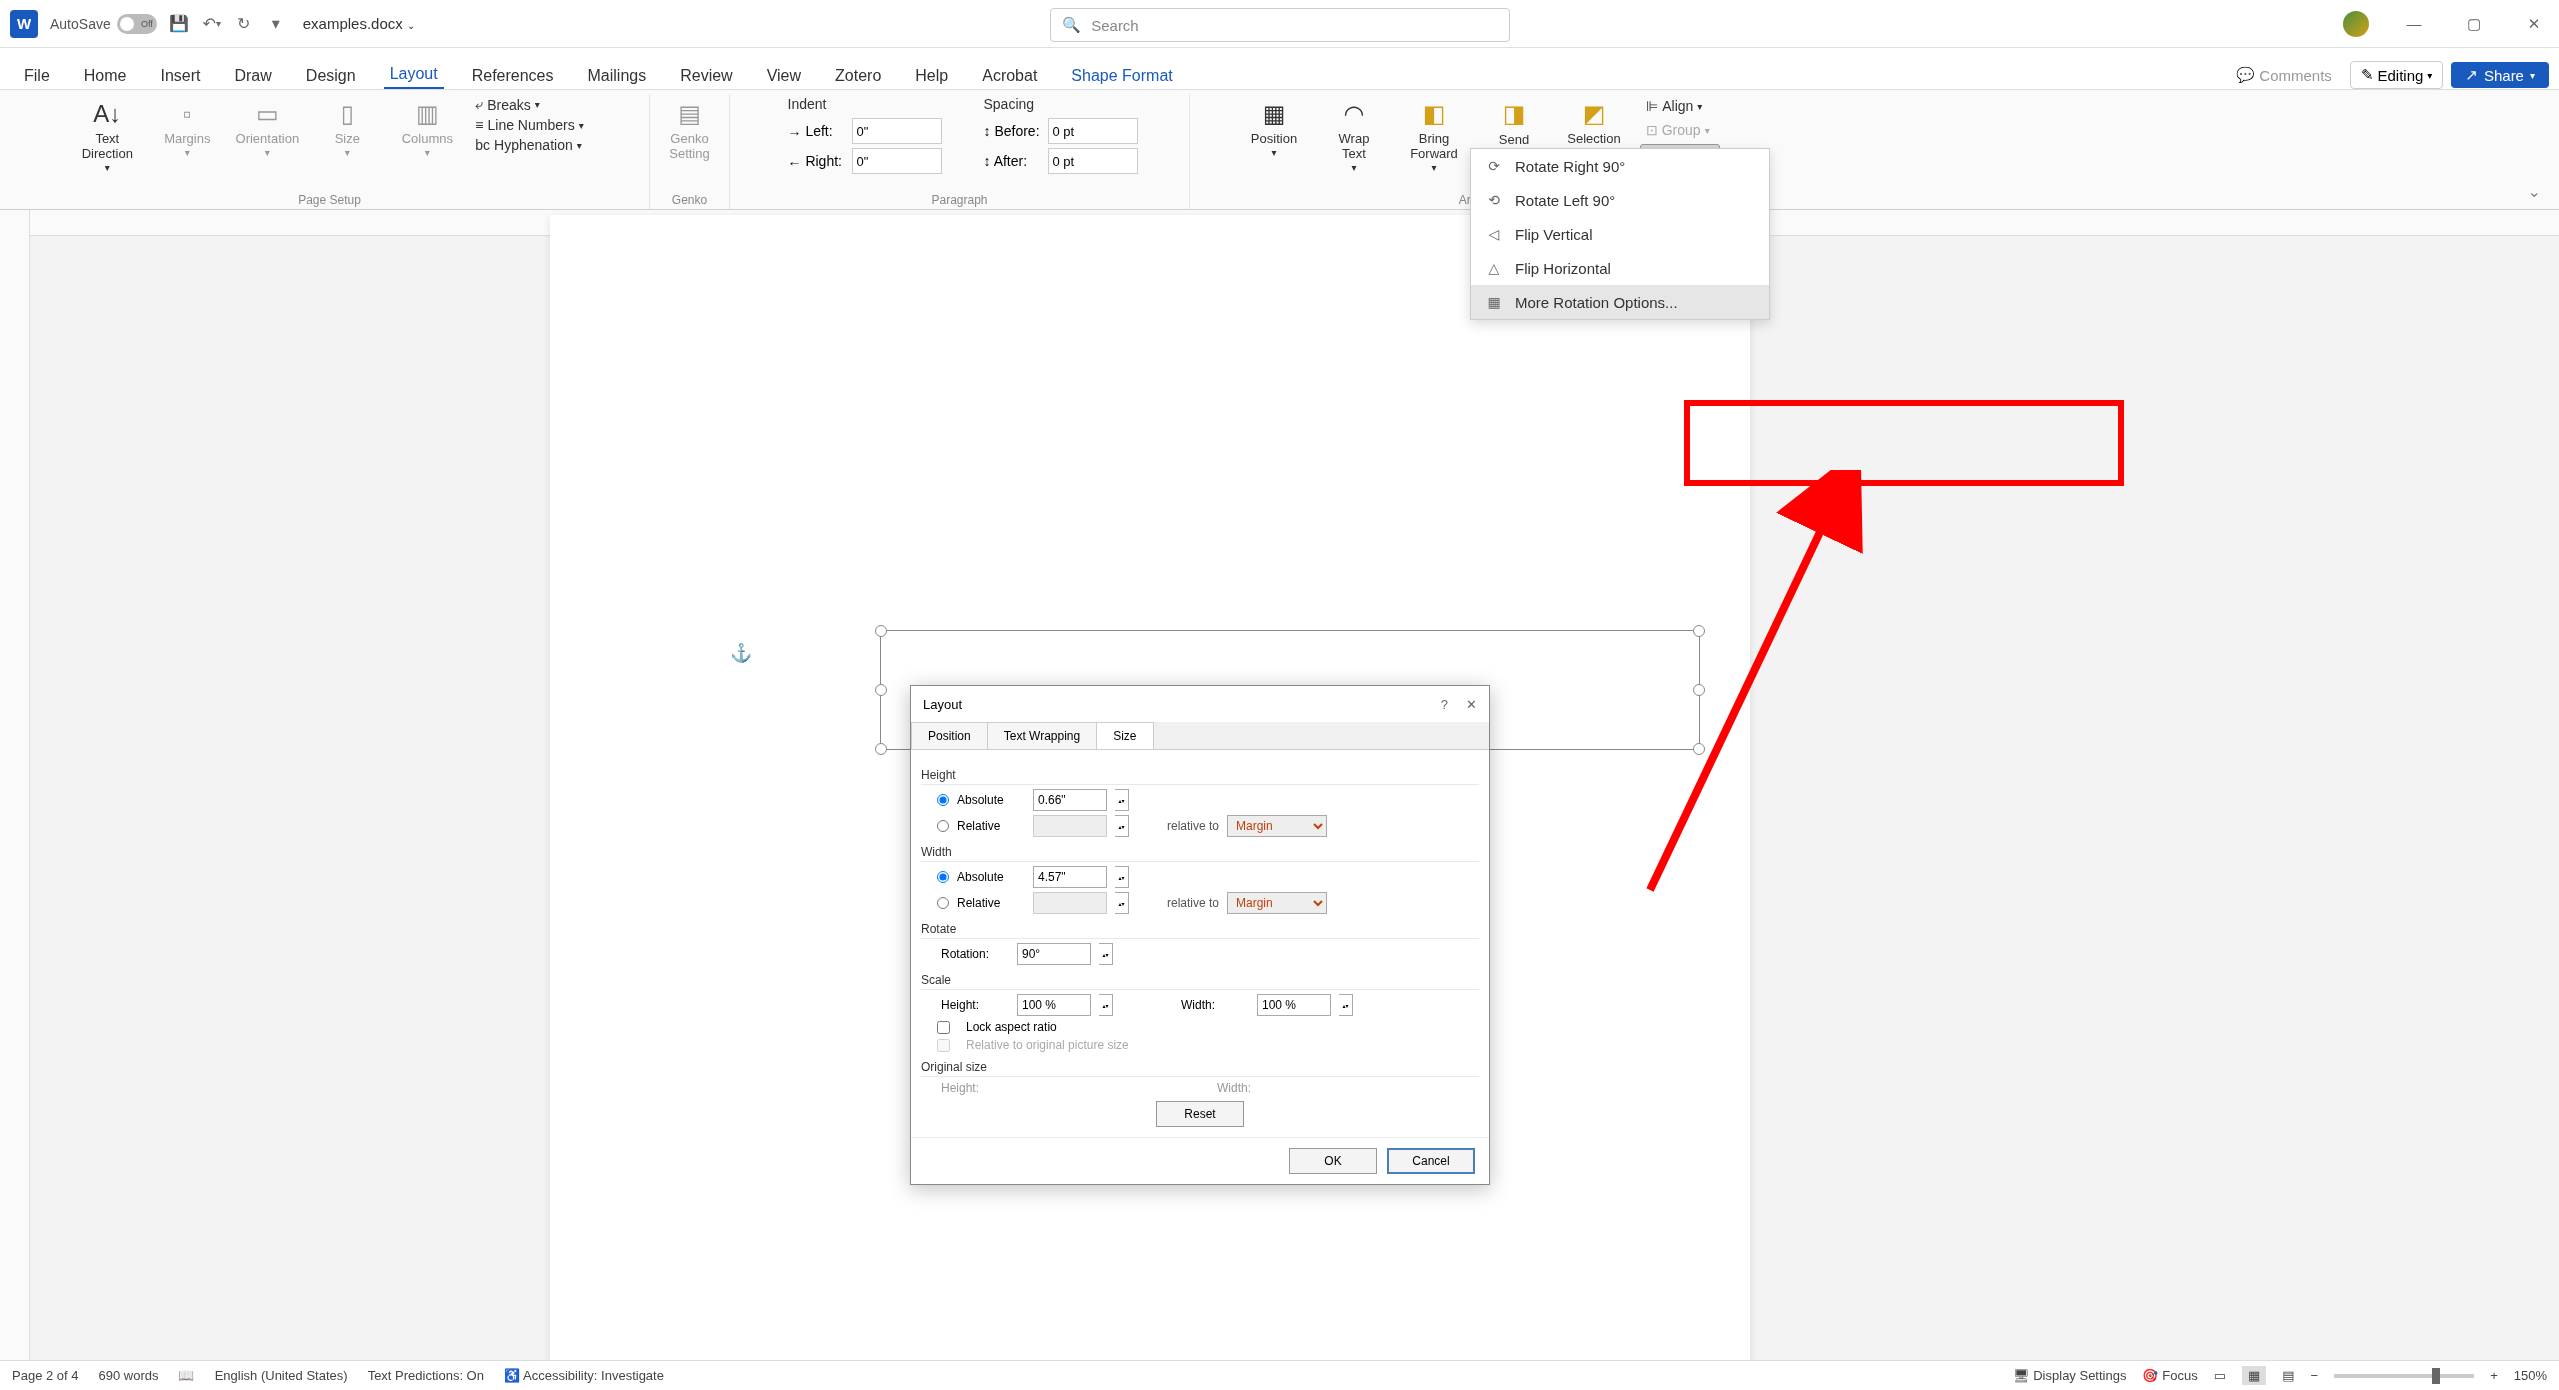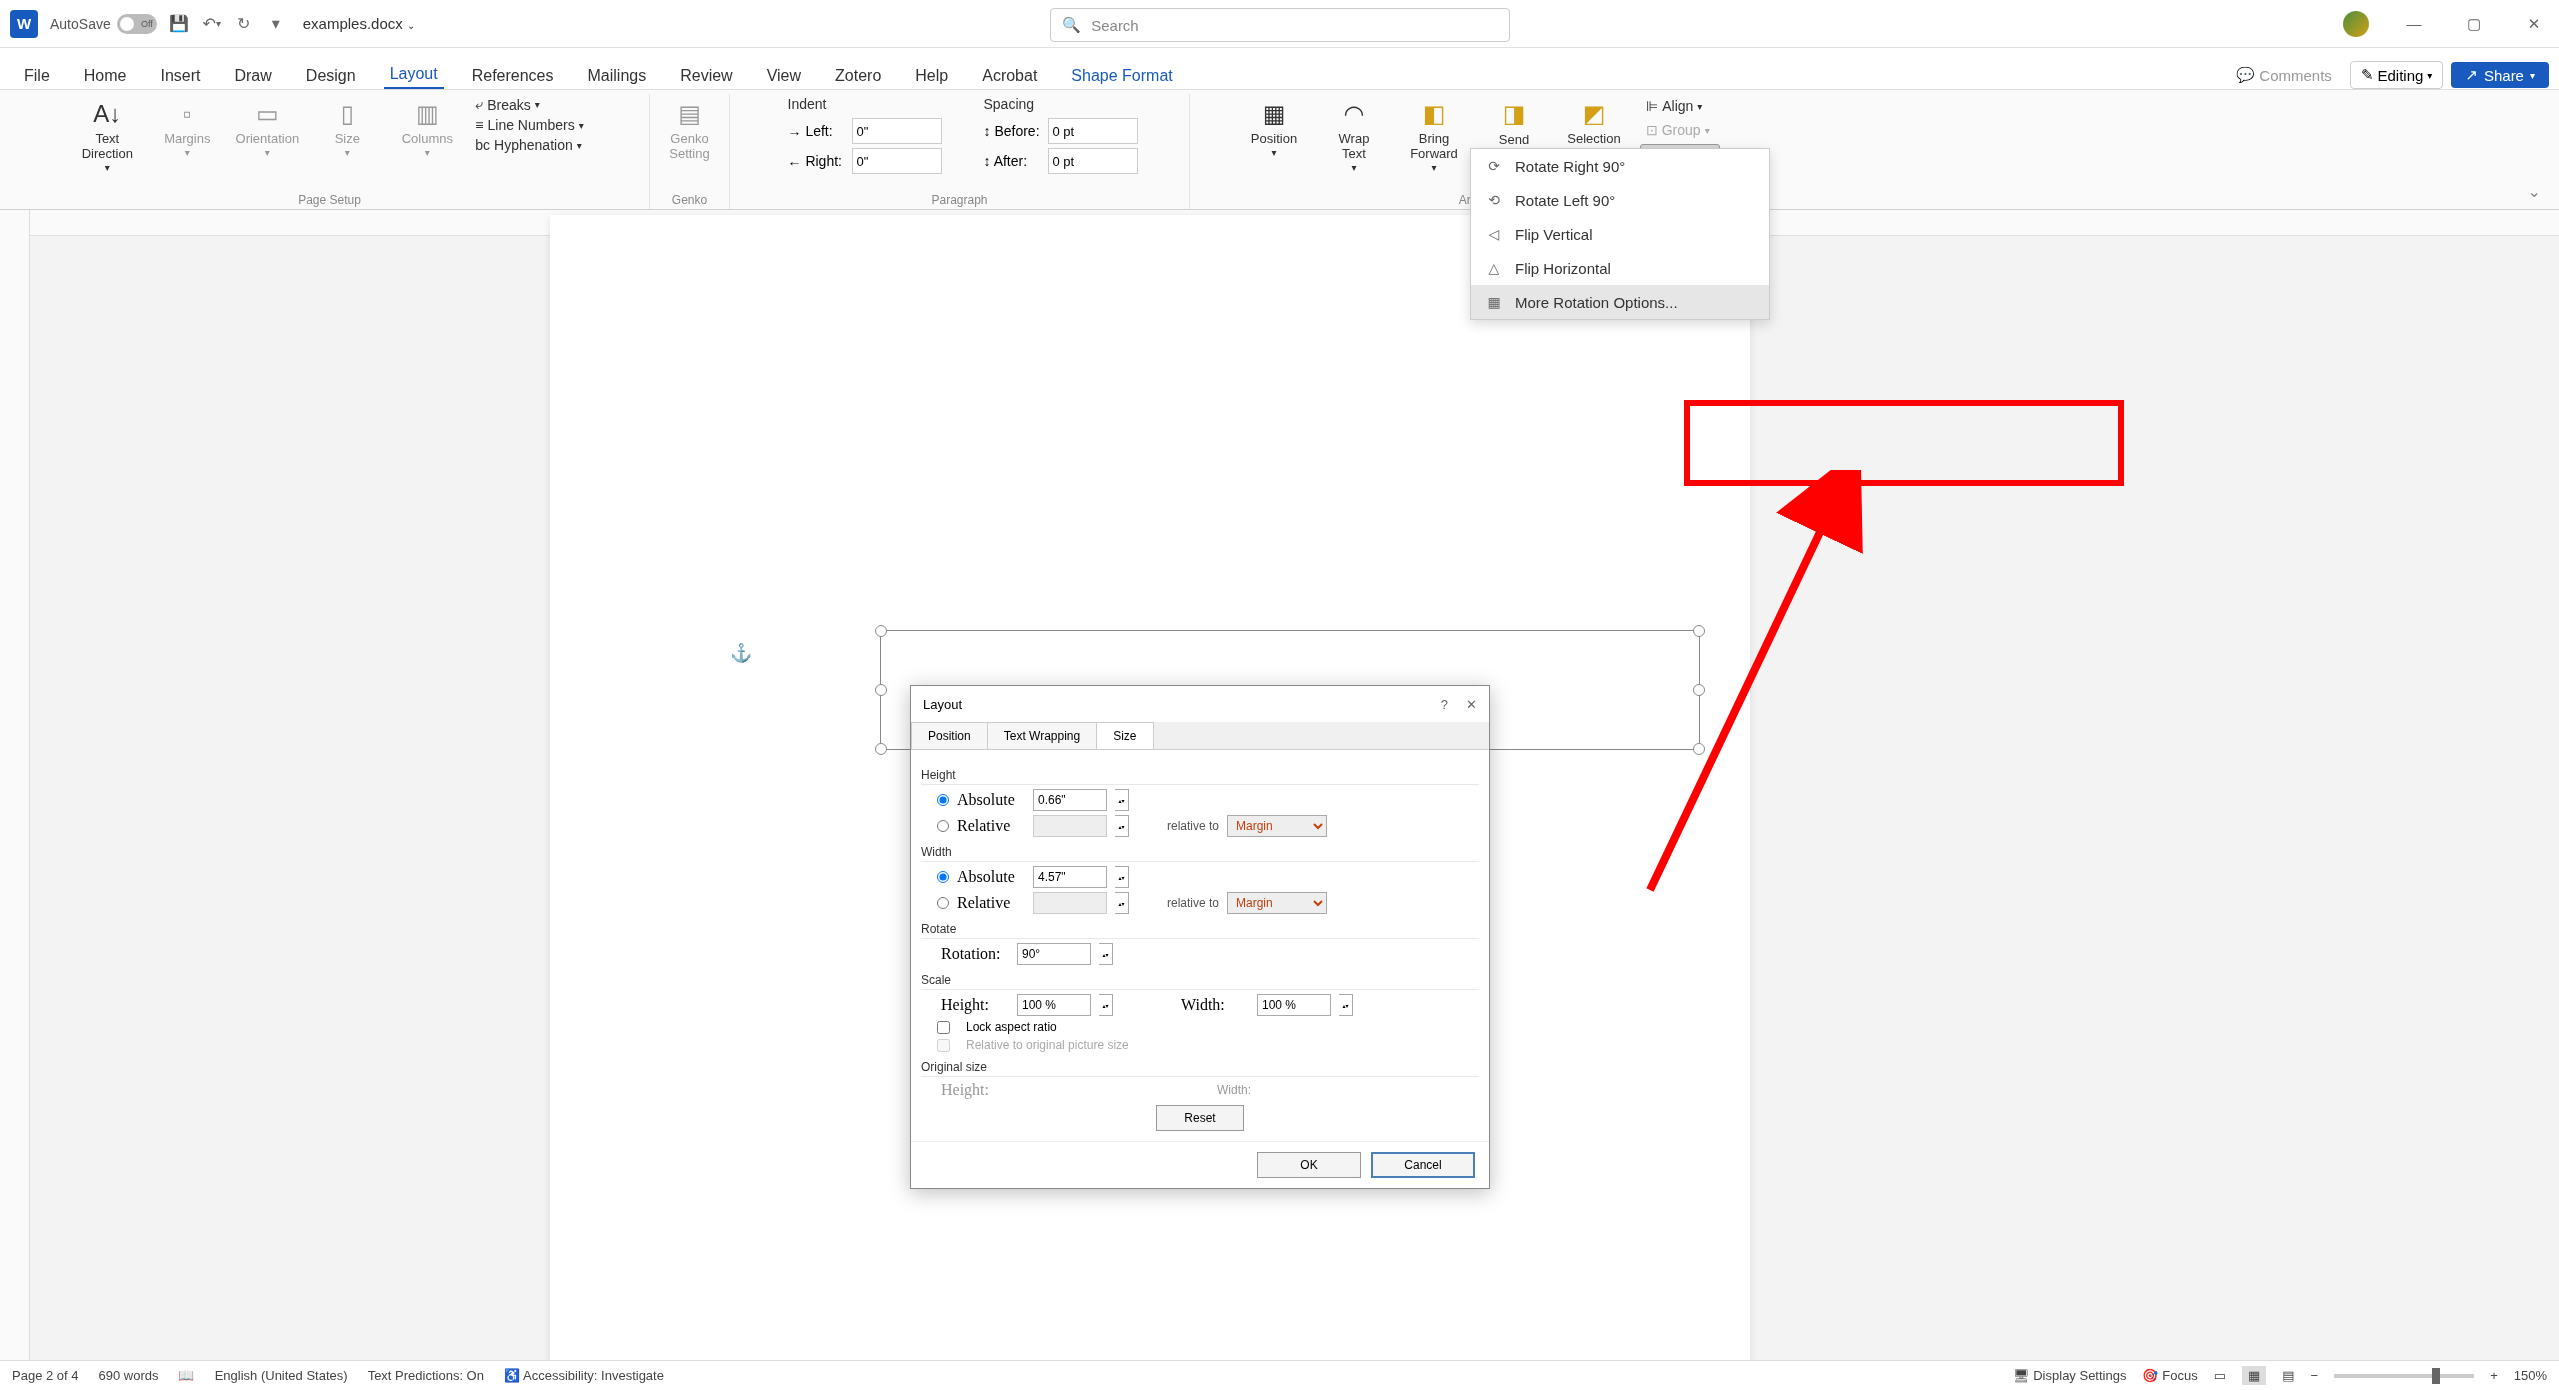--- a/index.html
+++ b/index.html
@@ -72,31 +72,31 @@
 .dialog { position:absolute; left:880px; top:475px; width:580px; background:#fff; border:1px solid #888; box-shadow:0 4px 20px rgba(0,0,0,0.25); z-index:150; font-size:12px;}
 .dlg-title { height:36px; display:flex; align-items:center; justify-content:space-between; padding:0 12px; background:#fff; font-size:13px;}
 .dlg-close { display:flex; gap:18px; color:#666;}
 .dlg-tabs { display:flex; border-bottom:1px solid #ccc; background:#f0f0f0;}
 .dlg-tab { padding:6px 16px; font-size:12px; background:#f6f6f6; border:1px solid #ccc; border-bottom:none; margin-right:-1px; cursor:pointer;}
 .dlg-tab.active { background:#fff; font-weight:500;}
 .dlg-body { padding:10px 10px;}
 .dlg-section { font-size:12px; color:#333; margin:8px 0 4px 0; border-bottom:1px solid #e8e8e8; padding-bottom:2px;}
 .dlg-row { display:flex; align-items:center; gap:8px; margin:4px 0 4px 16px;}
 .dlg-radio { width:12px; height:12px;}
-.dlg-lbl { width:68px; font-size:16px;font-family:Liberation Serif, serif;}
+.dlg-lbl { width:68px; font-size:12px;}
 .dlg-input { width:74px; height:22px; border:1px solid #aaa; padding:0 4px; font-size:12px;}
 .dlg-input.disabled { background:#eee; border-color:#ccc;}
 .dlg-spin { width:14px; height:22px; border:1px solid #aaa; border-left:none; display:flex; flex-direction:column; font-size:6px; align-items:center; justify-content:center;}
 .dlg-rel { margin-left:30px; font-size:12px; color:#555;}
 .dlg-select { width:100px; height:22px; border:1px solid #aaa; background:#f9f9f9; font-size:12px; padding:0 4px;}
 .dlg-select.disabled { background:#eee; color:#c2410c;}
 .dlg-check { display:flex; align-items:center; gap:16px; margin:4px 0 4px 16px; font-size:12px;}
 .dlg-check.disabled { color:#aaa;}
 .dlg-buttons { display:flex; justify-content:flex-end; gap:10px; padding:10px 14px; border-top:1px solid #eee;}
-.dlg-btn { width:104px; height:26px; border:1px solid #999; background:#f4f4f4; font-size:12px; display:flex; align-items:center; justify-content:center;}
+.dlg-btn { width:88px; height:26px; border:1px solid #999; background:#f4f4f4; font-size:12px; display:flex; align-items:center; justify-content:center;}
 .dlg-btn.cancel { border:2px solid #4a7fb8;}
 .dlg-btn.reset { width:88px;}
 
 
 .statusbar { position:absolute; bottom:0; left:0; right:0; height:30px; background:#fff; border-top:1px solid #ddd; display:flex; align-items:center; padding:0 12px; font-size:13px; color:#444; gap:20px;}
 .sb-right { margin-left:auto; display:flex; align-items:center; gap:16px;}
 .zoom-slider { width:140px; height:4px; background:#ccc; position:relative;}
 .zoom-slider::before { content:""; width:8px; height:16px; background:#666; position:absolute; left:70%; top:-6px;}
 
 

